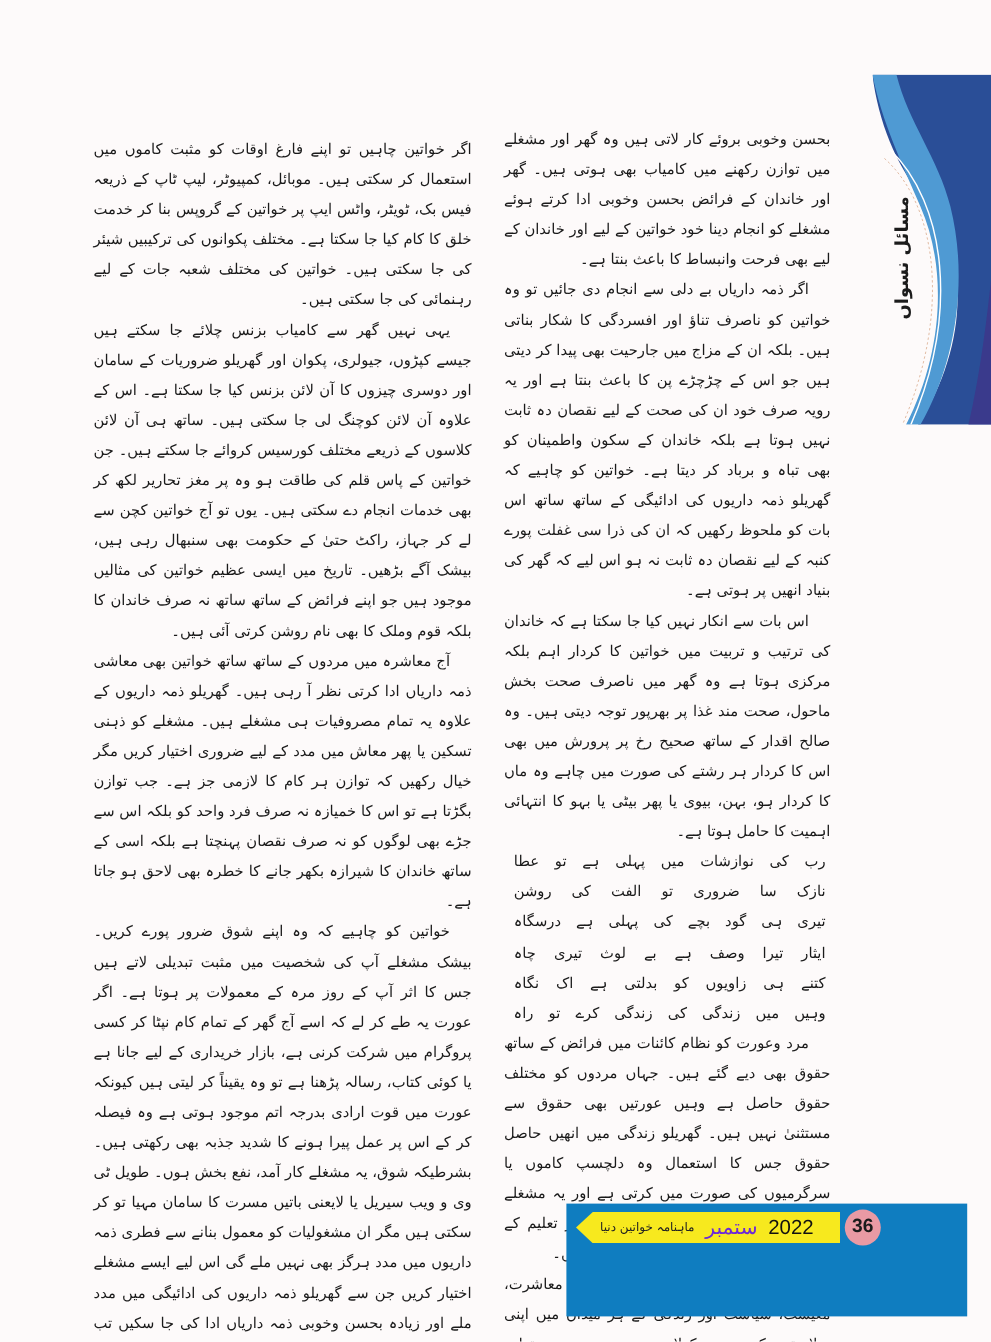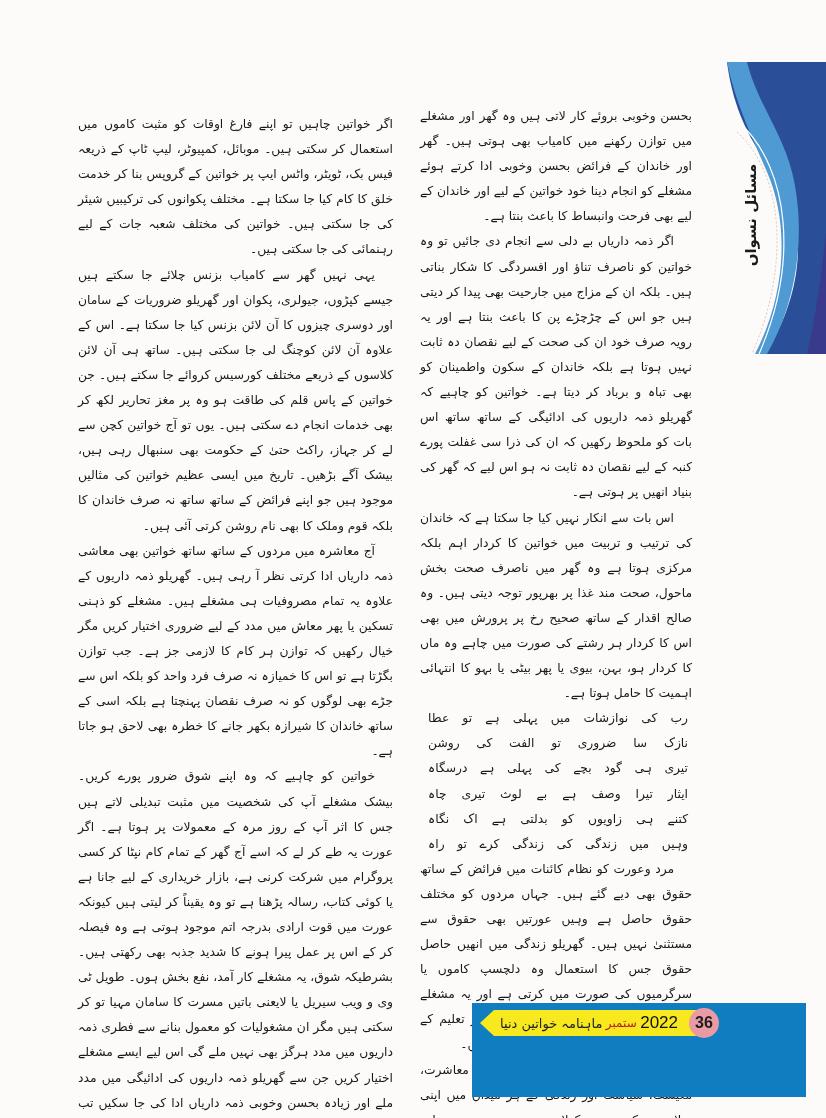--- a/index.html
+++ b/index.html
@@ -40,25 +40,25 @@
     position: absolute; left: 472px; top: 1003px; width: 334px; height: 94px;
     background: #0f7dc0;
   }
   .footer-tag {
     position: absolute; left: 480px; top: 1010px; width: 220px; height: 26px;
     background: #f7e91e;
     clip-path: polygon(14px 0, 100% 0, 100% 100%, 14px 100%, 0 50%);
     display: flex; align-items: center; justify-content: space-between;
     direction: rtl; padding: 0 22px 0 20px; box-sizing: border-box;
   }
-  .footer-tag .mag { font-size: 13px; color: #222; }
-  .footer-tag .month { font-size: 12px; color: #b91c1c; }
+  .footer-tag .mag { font-size: 10px; color: #222; }
+  .footer-tag .month { font-size: 17px; color: #6d28d9; }
   .footer-tag .year { font-family: "Liberation Sans", sans-serif; font-weight: normal; font-size: 17px; color: #111; direction: ltr; }
   .page-num {
-    position: absolute; left: 689px; top: 1008px; width: 30px; height: 30px;
+    position: absolute; left: 704px; top: 1008px; width: 30px; height: 30px;
     border-radius: 50%; background: #e99aa4;
     font-family: "Liberation Sans", sans-serif; font-weight: bold; font-size: 16px;
     color: #1b1b1b; display: flex; align-items: center; justify-content: center;
   }
 </style>
 </head>
 <body>
 
 <div class="page">
 

